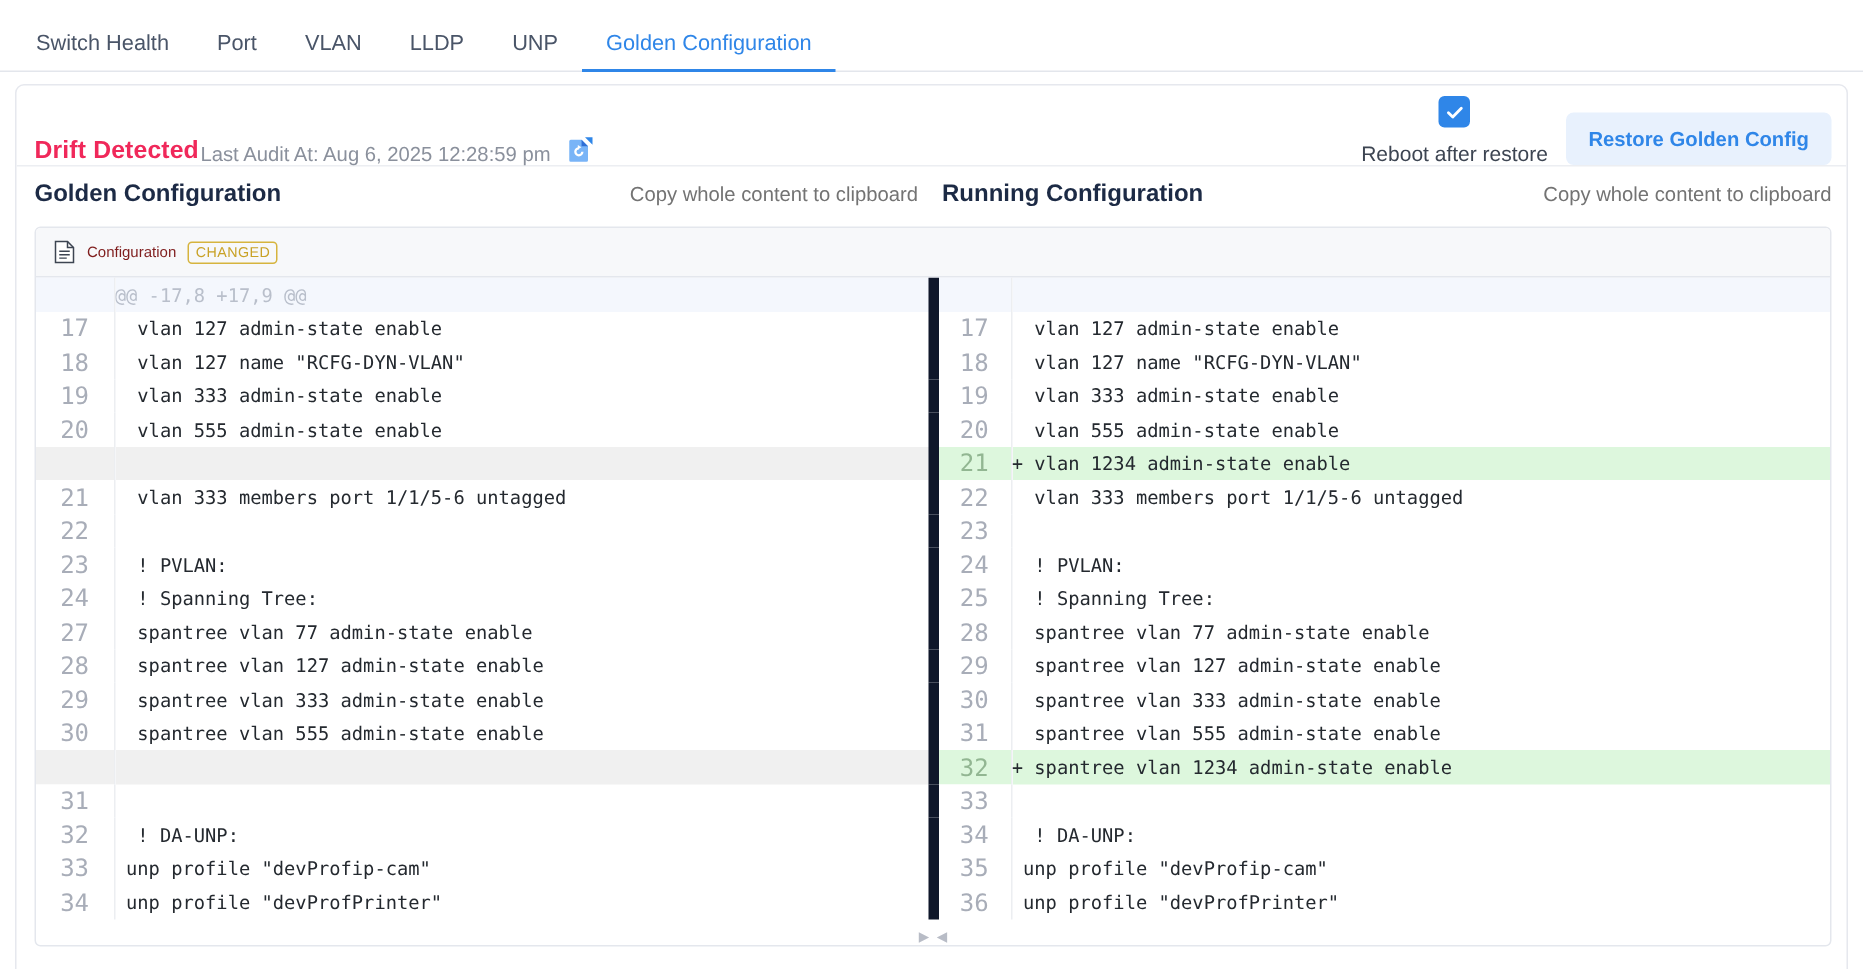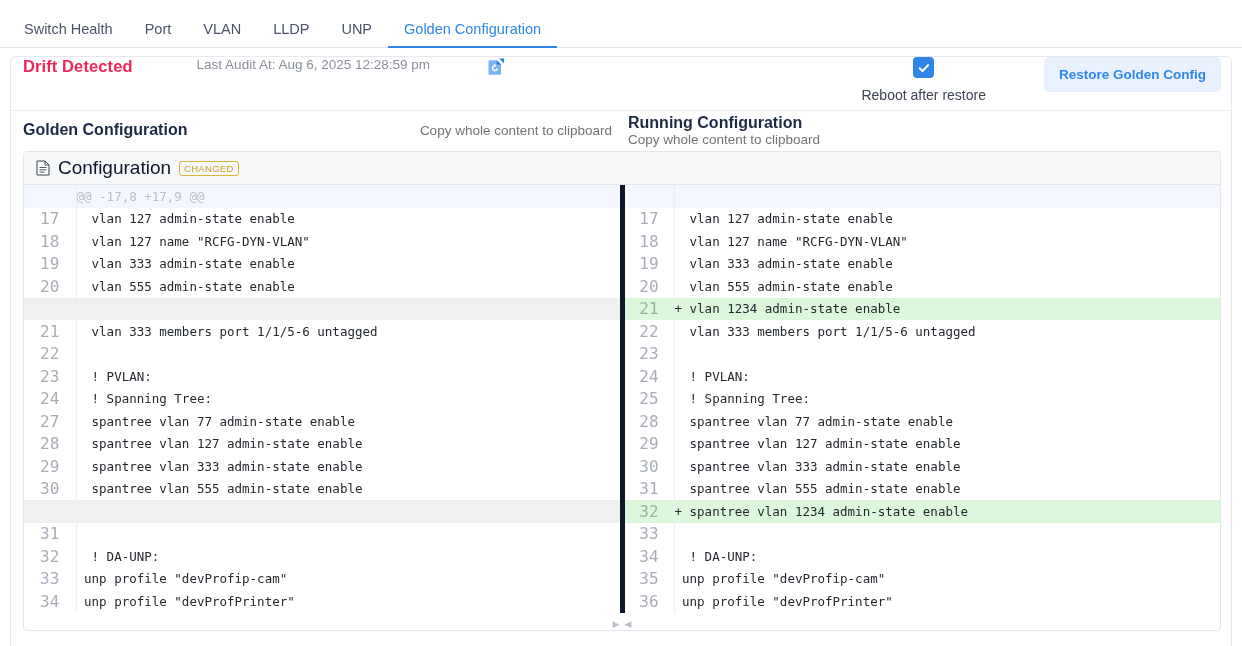--- a/index.html
+++ b/index.html
@@ -42,36 +42,35 @@
     border: 1px solid #e6e8ee;
     border-radius: 6px;
     background: #fff;
     height: 600px;
     overflow: hidden;
   }
 
   
   .statusbar {
     display: flex;
-    align-items: flex-start;
+    align-items: flex-end;
     height: 54px;
     padding: 0 10px 0 12px;
     border-bottom: 1px solid #eceef2;
-    gap: 46px;
   }
   .drift {
     font-size: 16.5px;
     font-weight: bold;
     color: #f0285a;
     letter-spacing: .1px;
   }
   .audit {
     font-size: 13.5px;
     color: #8a909c;
-    margin-left: 18px;
+    margin-left: 1px;
   }
   .sync-icon {
     margin-left: 10px;
     width: 20px; height: 20px;
     display: inline-block;
     cursor: pointer;
   }
   .spacer { flex: 1; }
   .reboot-wrap {
     display: flex;
@@ -113,21 +112,21 @@
     align-items: center;
     padding: 0 10px 0 12px;
   }
   .title-half {
     width: 50%;
     display: flex;
     align-items: baseline;
     justify-content: space-between;
     padding-right: 10px;
   }
-  .title-half:last-child { padding-right: 0; padding-left: 6px; flex-direction: column; }
+  .title-half:last-child { padding-right: 0; padding-left: 6px; }
   .panel-title {
     font-size: 16px;
     font-weight: bold;
     color: #1c2a45;
   }
   .copy-link {
     font-size: 13.5px;
     color: #737373;
     cursor: pointer;
   }
@@ -145,22 +144,22 @@
     display: flex;
     align-items: center;
     gap: 8px;
     height: 33px;
     padding: 0 12px;
     background: #f7f8fa;
     border-bottom: 1px solid #e4e7ed;
   }
   .doc-icon { width: 14px; height: 16px; display: block; }
   .diff-header-name {
-    font-size: 19px;
-    color: #0f172a;
+    font-size: 10px;
+    color: #7f1d1d;
   }
   .badge-changed {
     font-size: 9.5px;
     letter-spacing: .3px;
     color: #c9a227;
     border: 1px solid #d6b43e;
     border-radius: 3px;
     padding: 2px 4px 1px 4px;
     line-height: 10px;
   }
@@ -188,21 +187,21 @@
     border-right: 1px solid #eceef1;
     user-select: none;
     background: inherit;
   }
   td.code {
     padding-left: 7px;
     white-space: pre;
     color: #24292f;
     overflow: hidden;
   }
-  td.code-l { border-right: 5px solid #0f172a; }
+  td.code-l { border-right: 7px solid #0f172a; }
   td.ln-r { border-left: 1px solid #e4e7ed; }
 
   tr.ctx td { background: #ffffff; }
   tr.add td { background: #ddf7dd; }
   tr.add td.ln { color: #92b692; }
   tr.hunk td { background: #f4f7fd; }
   tr.hunk td.code { color: #b9bfcb; }
   tr.hunk td.ln { background: #f4f7fd; }
 
   

